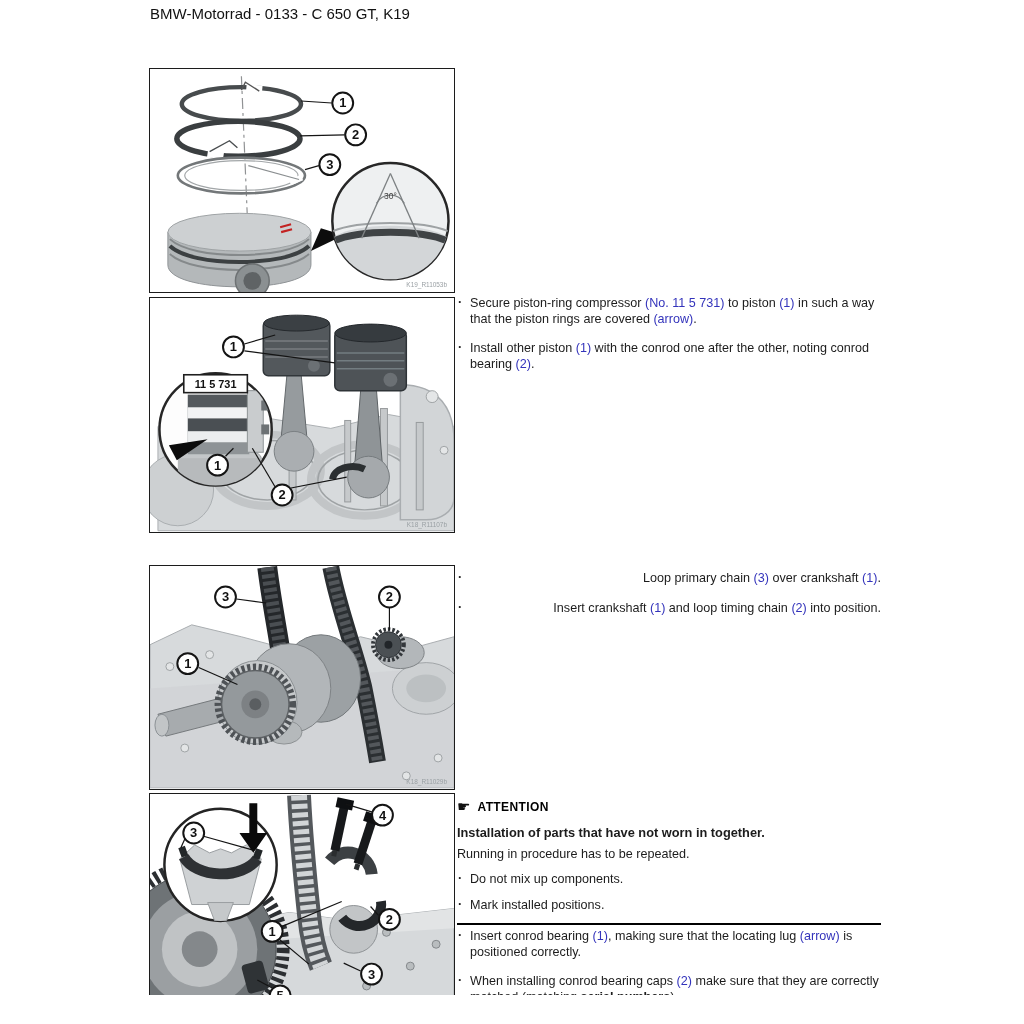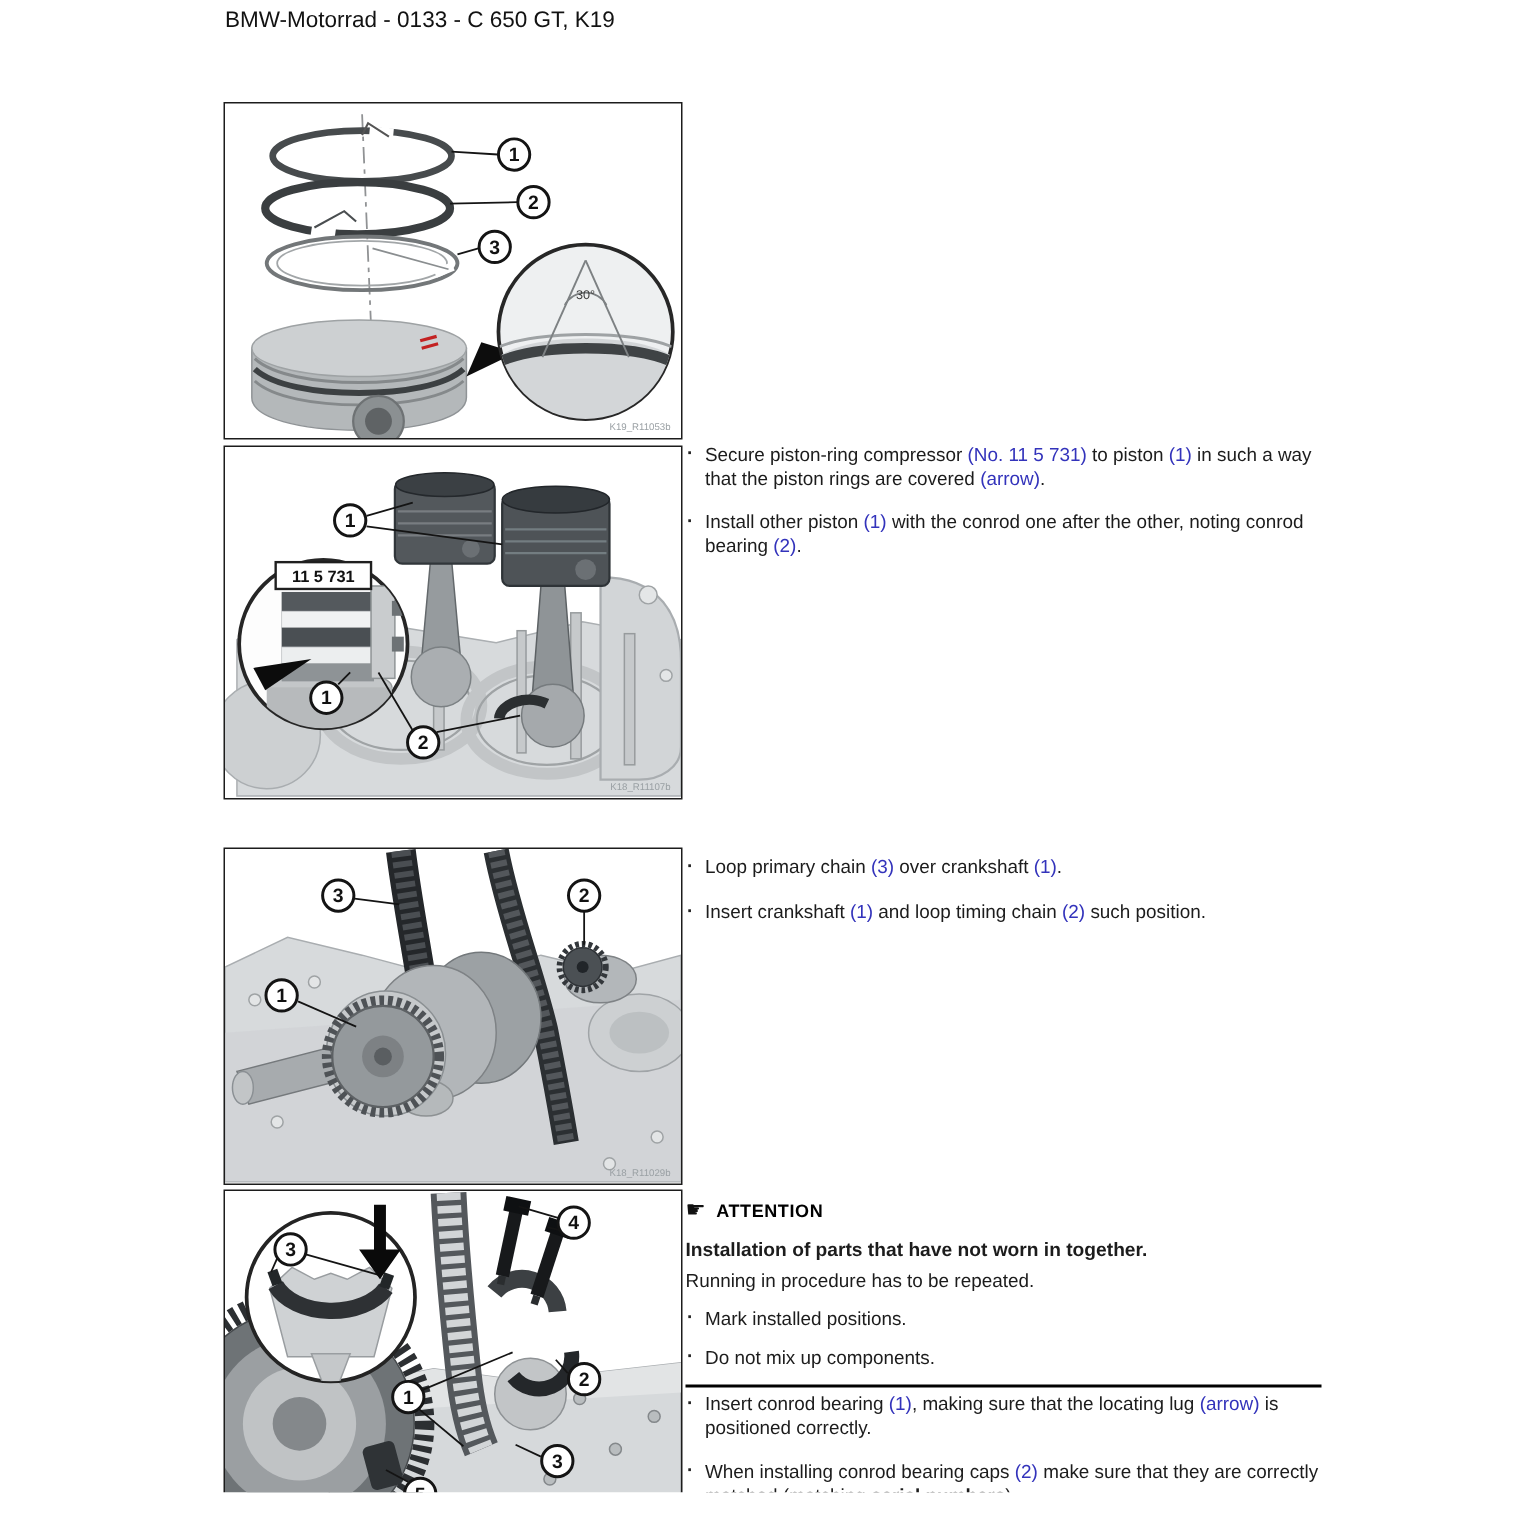--- a/index.html
+++ b/index.html
@@ -380,37 +380,37 @@
   </div>
 
   <div class="right-col-block" style="top:296px;">
     <ul class="bullets">
       <li><span><span>Secure piston-ring compressor </span><span class="seg-blue">(No. 11 5 731)</span><span> to piston </span><span class="seg-blue">(1)</span><span> in such a way that the piston rings are covered </span><span class="seg-blue">(arrow)</span><span>.</span></span></li>
       <li><span><span>Install other piston </span><span class="seg-blue">(1)</span><span> with the conrod one after the other, noting conrod bearing </span><span class="seg-blue">(2)</span><span>.</span></span></li>
     </ul>
   </div>
 
 
-  <div class="right-col-block" style="top:571px;">
+  <div class="right-col-block" style="top:571px;text-align:right;">
     <ul class="bullets">
       <li><span><span>Loop primary chain </span><span class="seg-blue">(3)</span><span> over crankshaft </span><span class="seg-blue">(1)</span><span>.</span></span></li>
-      <li><span><span>Insert crankshaft </span><span class="seg-blue">(1)</span><span> and loop timing chain </span><span class="seg-blue">(2)</span><span> such position.</span></span></li>
+      <li><span><span>Insert crankshaft </span><span class="seg-blue">(1)</span><span> and loop timing chain </span><span class="seg-blue">(2)</span><span> into position.</span></span></li>
     </ul>
   </div>
 
   <div id="attention" class="right-col-block" style="top:799px;">
     <div class="att-header">
       <span class="att-icon">☛</span>
       <span class="att-label">ATTENTION</span>
     </div>
     <p class="att-title">Installation of parts that have not worn in together.</p>
     <p class="att-body">Running in procedure has to be repeated.</p>
     <ul class="bullets">
+      <li><span>Do not mix up components.</span></li>
       <li><span>Mark installed positions.</span></li>
-      <li><span>Do not mix up components.</span></li>
     </ul>
     <hr class="att-divider">
   </div>
 
   <div class="right-col-block" style="top:929px;">
     <ul class="bullets">
       <li><span><span>Insert conrod bearing </span><span class="seg-blue">(1)</span><span>, making sure that the locating lug </span><span class="seg-blue">(arrow)</span><span> is positioned correctly.</span></span></li>
       <li><span><span>When installing conrod bearing caps </span><span class="seg-blue">(2)</span><span> make sure that they are correctly matched (matching </span><span class="seg-bold">serial numbers</span><span>).</span></span></li>
     </ul>
   </div>

